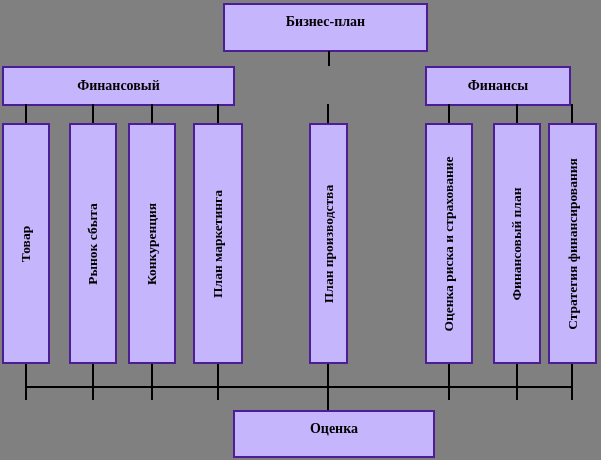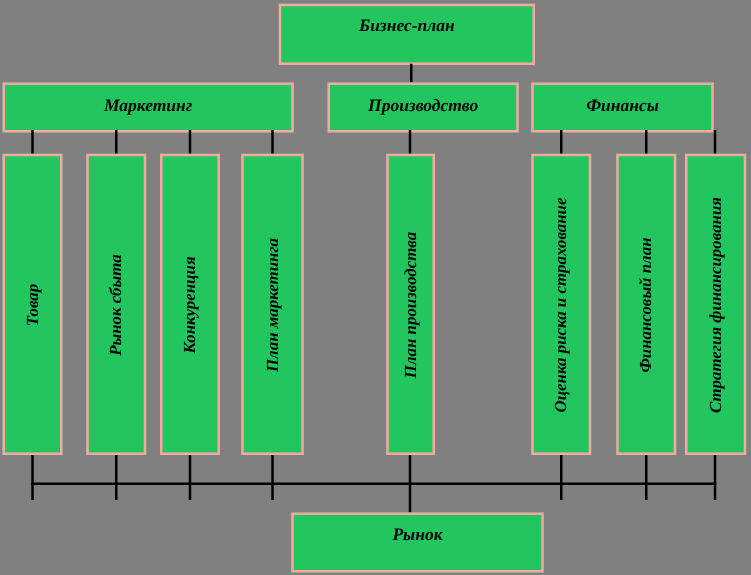--- a/index.html
+++ b/index.html
@@ -10,24 +10,23 @@
     position: relative;
     width: 601px;
     height: 460px;
     background: #808080;
     overflow: hidden;
     font-family: "Liberation Serif", "DejaVu Serif", serif;
     color: #000;
   }
   .box {
     position: absolute;
-    background: #22c55e;
-    border: 2px solid #fca5a5;
+    background: #c4b5fd;
+    border: 2px solid #4c1d95;
     box-sizing: border-box;
-    font-style: italic;
   }
   .hlabel {
     display: flex;
     justify-content: center;
     align-items: center;
     font-weight: bold;
     font-size: 14px;
     text-align: center;
   }
   .toplabel {
@@ -57,24 +56,21 @@
 
 <div id="canvas">
 
   <div class="box hlabel toplabel" style="left:223px; top:3px; width:205px; height:49px;">
     <span>Бизнес-план</span>
   </div>
 
   <div class="line" style="left:328px; top:51px; width:2px; height:15px;"></div>
 
   <div class="box hlabel" style="left:2px; top:66px; width:233px; height:40px;">
-    <span>Маркетинг</span>
-  </div>
-  <div class="box hlabel" style="left:262px; top:66px; width:153px; height:40px;">
-    <span>Производство</span>
+    <span>Финансовый</span>
   </div>
   <div class="box hlabel" style="left:425px; top:66px; width:146px; height:40px;">
     <span>Финансы</span>
   </div>
 
   <div class="line" style="left:25px;  top:104px; width:2px; height:20px;"></div>
   <div class="line" style="left:92px;  top:104px; width:2px; height:20px;"></div>
   <div class="line" style="left:151px; top:104px; width:2px; height:20px;"></div>
   <div class="line" style="left:217px; top:104px; width:2px; height:20px;"></div>
   <div class="line" style="left:327px; top:104px; width:2px; height:20px;"></div>
@@ -112,16 +108,16 @@
   <div class="line" style="left:151px; top:364px; width:2px; height:36px;"></div>
   <div class="line" style="left:217px; top:364px; width:2px; height:36px;"></div>
   <div class="line" style="left:327px; top:364px; width:2px; height:46px;"></div>
   <div class="line" style="left:448px; top:364px; width:2px; height:36px;"></div>
   <div class="line" style="left:516px; top:364px; width:2px; height:36px;"></div>
   <div class="line" style="left:571px; top:364px; width:2px; height:36px;"></div>
 
   <div class="line" style="left:25px; top:386px; width:548px; height:2px;"></div>
 
   <div class="box hlabel sumlabel" style="left:233px; top:410px; width:202px; height:48px;">
-    <span>Рынок</span>
+    <span>Оценка</span>
   </div>
 
 </div>
 
 </body></html>

